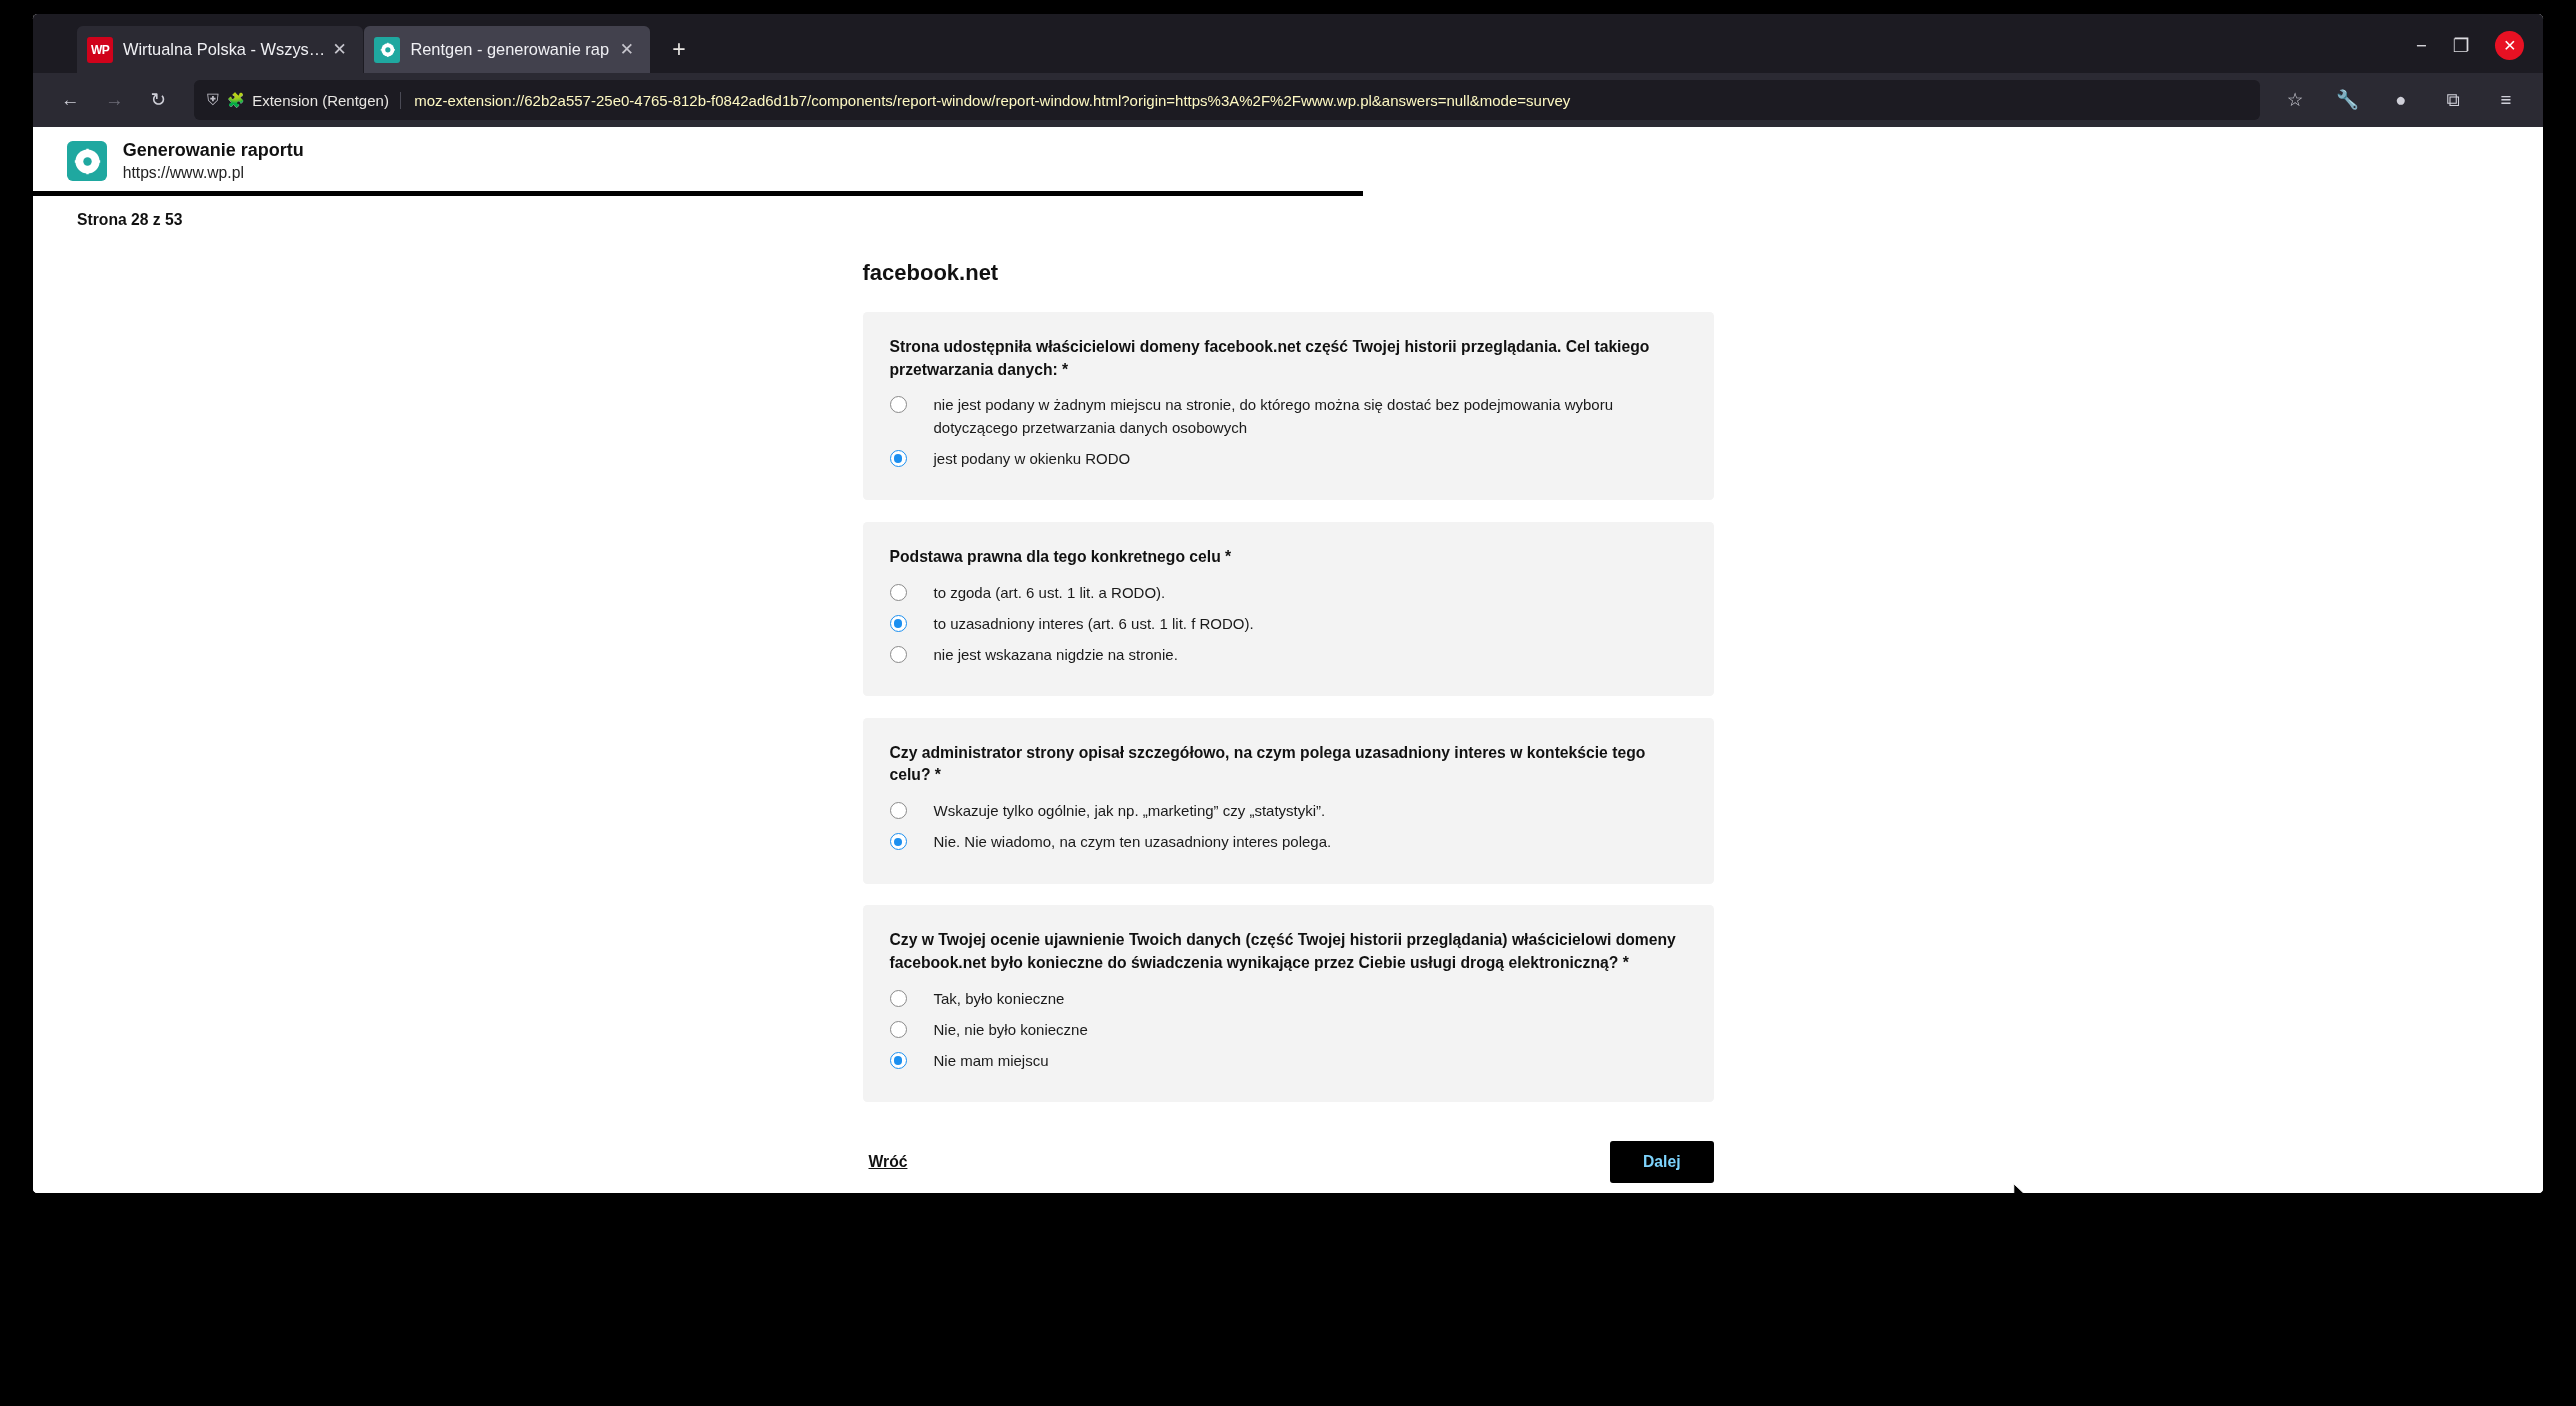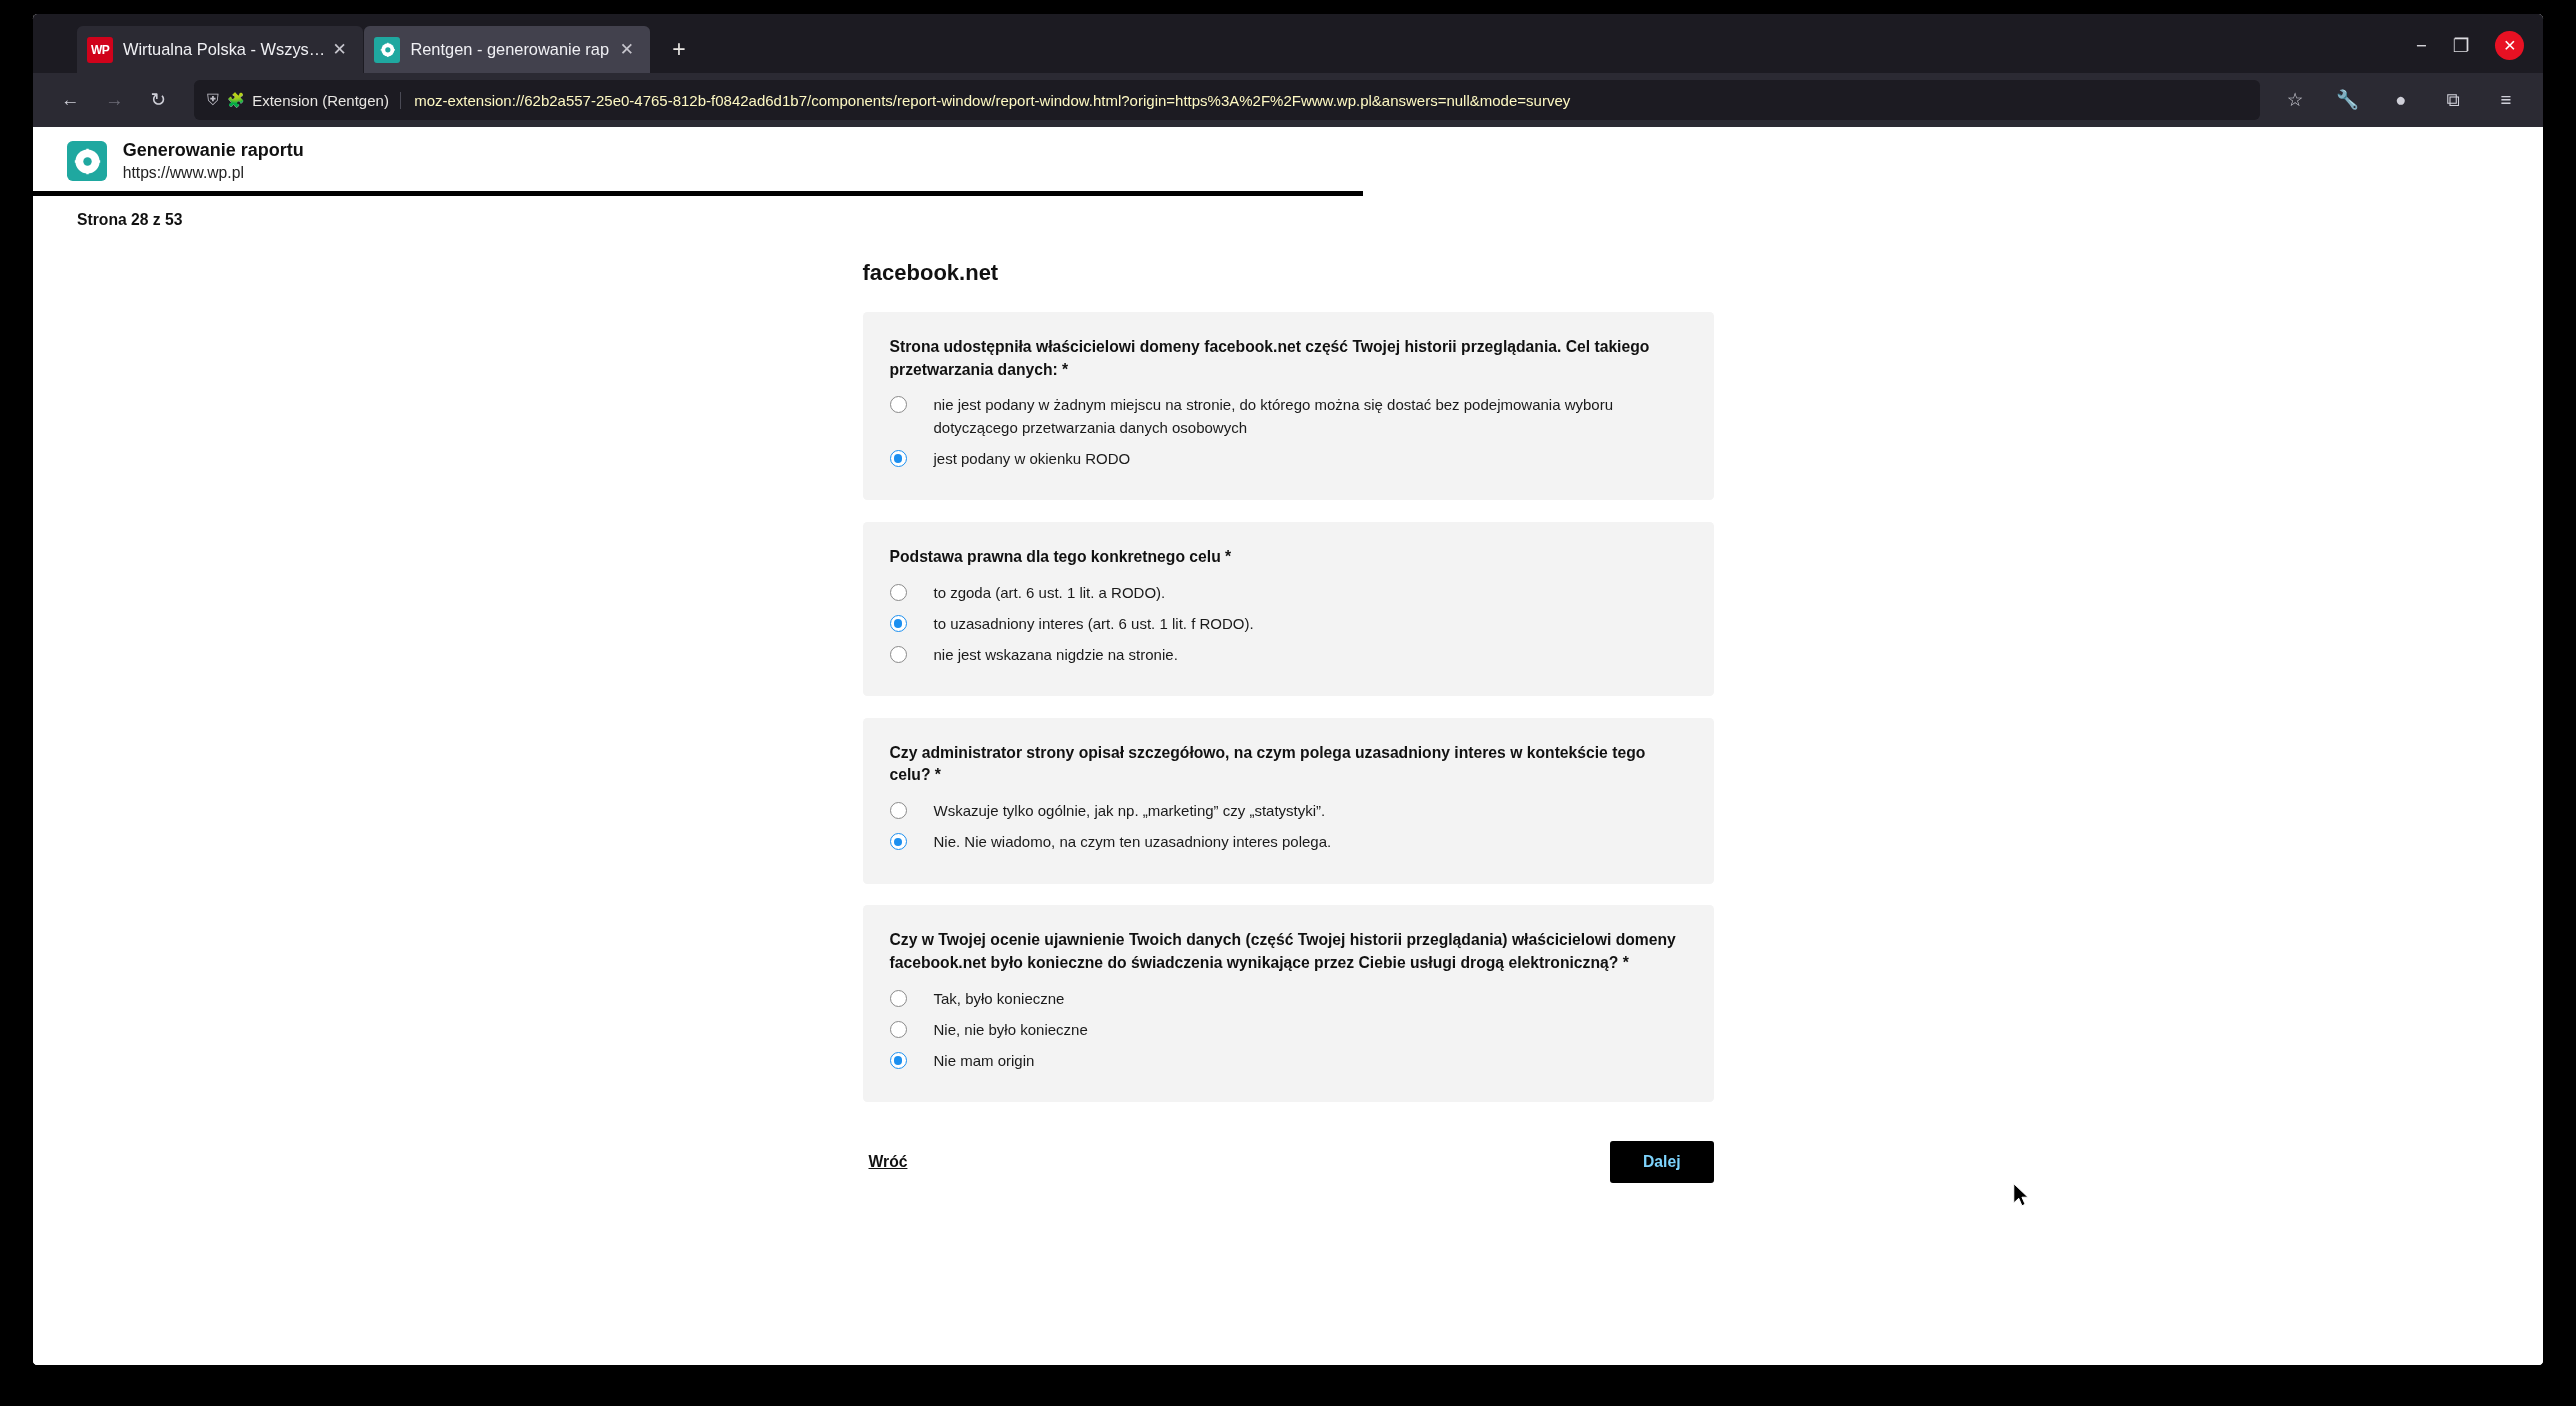--- a/index.html
+++ b/index.html
@@ -8,21 +8,21 @@
     background: #000;
     font-family: "Liberation Sans", sans-serif;
   }
   body {
     width: 2576px; height: 1407px;
     overflow: hidden;
   }
   .browser-window {
     position: absolute;
     left: 33px; top: 14.3px;
-    width: 2510px; height: 1351px;
+    width: 2510px; height: 1179px;
     background: #ffffff;
     border-radius: 4.3px;
     overflow: hidden;
     display: flex;
     flex-direction: column;
   }
   
   .tabbar {
     height: 59px;
     background: #1c1b22;
@@ -385,21 +385,21 @@
         <div class="opt">
           <span class="radio"></span>
           <span class="opt-label">Tak, było konieczne</span>
         </div>
         <div class="opt">
           <span class="radio"></span>
           <span class="opt-label">Nie, nie było konieczne</span>
         </div>
         <div class="opt">
           <span class="radio checked"></span>
-          <span class="opt-label">Nie mam origin</span>
+          <span class="opt-label">Nie mam miejscu</span>
         </div>
       </div>
 
       <div class="nav-buttons">
         <button class="btn-back">Wróć</button>
         <button class="btn-next">Dalej</button>
       </div>
     </div>
 
     <div class="cursor">

